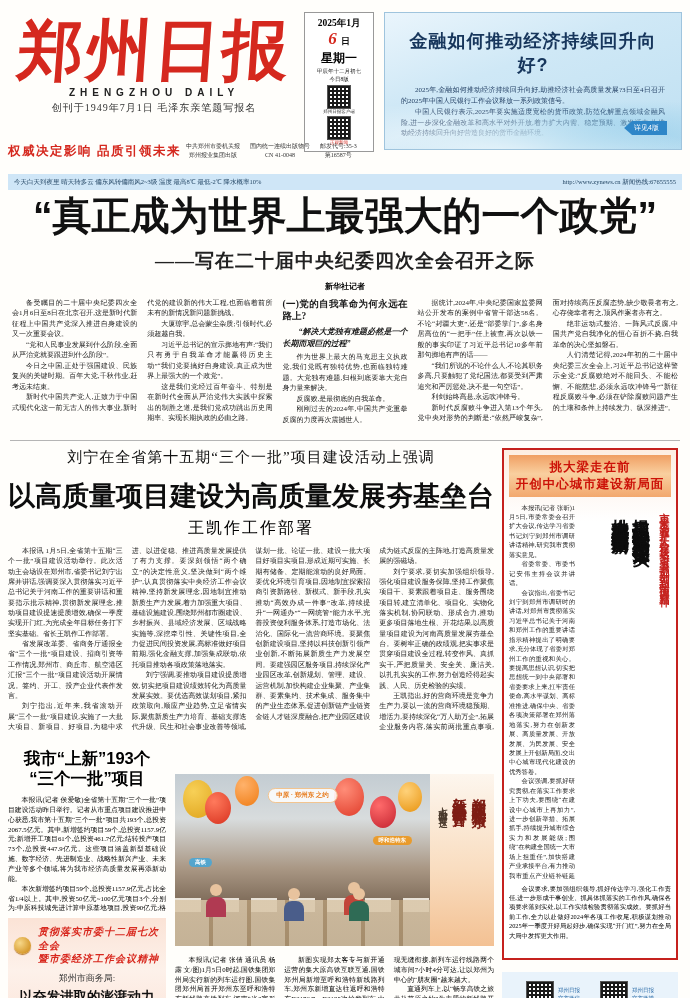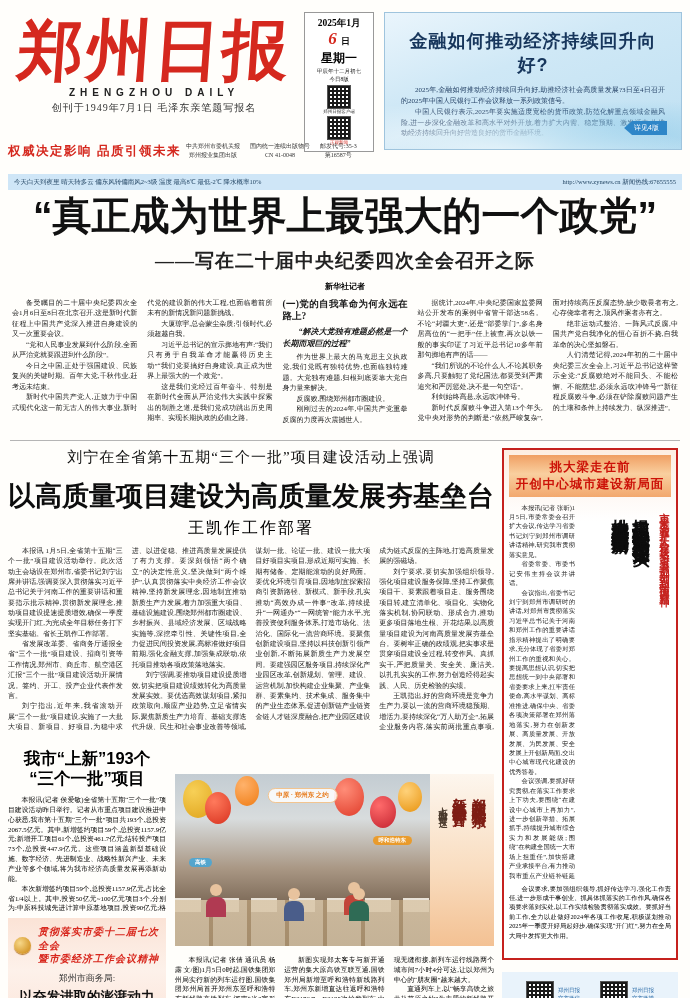--- a/index.html
+++ b/index.html
@@ -174,21 +174,21 @@
           <p>今日之中国,正处于强国建设、民族复兴的关键时期。百年大党,千秋伟业,赶考远未结束。</p>
           <p>新时代中国共产党人,正致力于中国式现代化这一前无古人的伟大事业,新时代党的建设新的伟大工程,也面临着前所未有的新情况新问题新挑战。</p>
           <p>大厦琼宇,总会蒙尘杂质;引领时代,必须超越自我。</p>
           <p>习近平总书记的宣示掷地有声:“我们只有勇于自我革命才能赢得历史主动”“我们党要搞好自身建设,真正成为世界上最强大的一个政党”。</p>
           <p>这是我们党经过百年奋斗、特别是在新时代全面从严治党伟大实践中探索出的制胜之道,是我们党成功跳出历史周期率、实现长期执政的必由之路。</p>
         </div>
       <div class="lead-sub">(一)党的自我革命为何永远在路上?</div>
       <div class="lead-quote">“解决大党独有难题必然是一个长期而艰巨的过程”</div>
       <div>
           <p>作为世界上最大的马克思主义执政党,我们党既有独特优势,也面临独特难题。大党独有难题,归根到底要靠大党自身力量来解决。</p>
-          <p>反腐败,围绕郑州都市圈建设。</p>
+          <p>反腐败,是最彻底的自我革命。</p>
           <p>刚刚过去的2024年,中国共产党重拳反腐的力度再次震撼世人。</p>
           <p>据统计,2024年,中央纪委国家监委网站公开发布的案例中省管干部达58名。不论“封疆大吏”,还是“部委掌门”,多名身居高位的“一把手”任上被查,再次以铁一般的事实印证了习近平总书记10多年前那句掷地有声的话——</p>
           <p>“我们所说的不论什么人,不论其职务多高,只要触犯了党纪国法,都要受到严肃追究和严厉惩处,决不是一句空话”。</p>
           <p>利剑始终高悬,永远吹冲锋号。</p>
           <p>新时代反腐败斗争进入第13个年头,党中央对形势的判断是:“依然严峻复杂”,面对持续高压反腐态势,缺少敬畏者有之,心存侥幸者有之,顶风作案者亦有之。</p>
           <p>绝非运动式整治、一阵风式反腐,中国共产党自我净化的恒心百折不挠,自我革命的决心坚如磐石。</p>
           <p>人们清楚记得,2024年初的二十届中央纪委三次全会上,习近平总书记这样警示全党:“反腐败绝对不能回头、不能松懈、不能慈悲,必须永远吹冲锋号”“新征程反腐败斗争,必须在铲除腐败问题产生的土壤和条件上持续发力、纵深推进”。</p>
         </div>
 
     </div>

